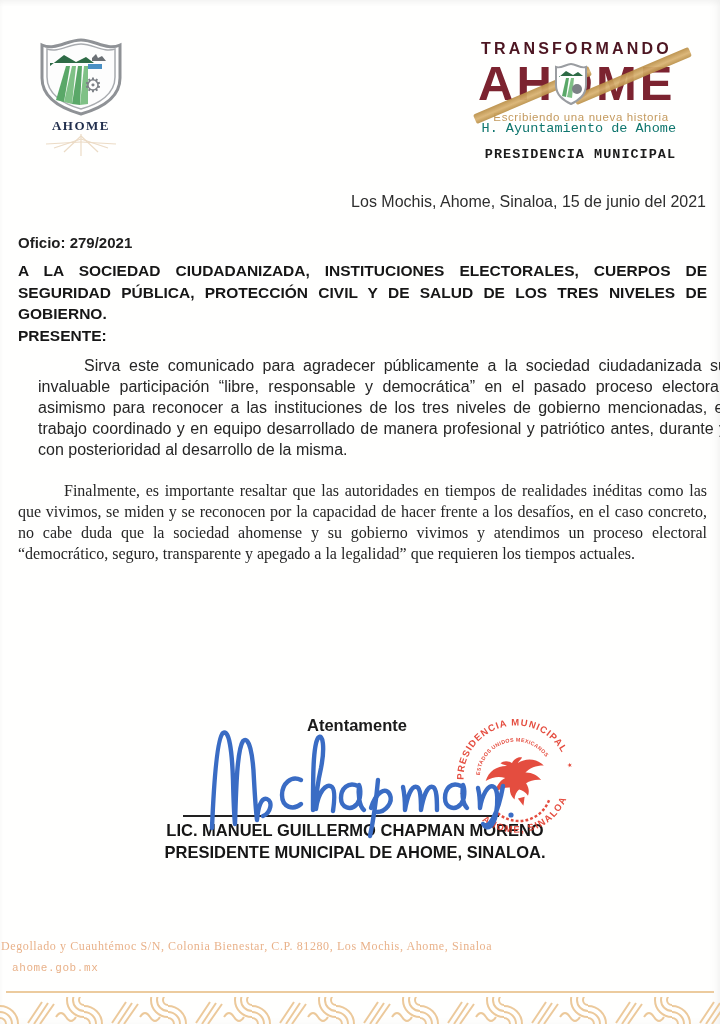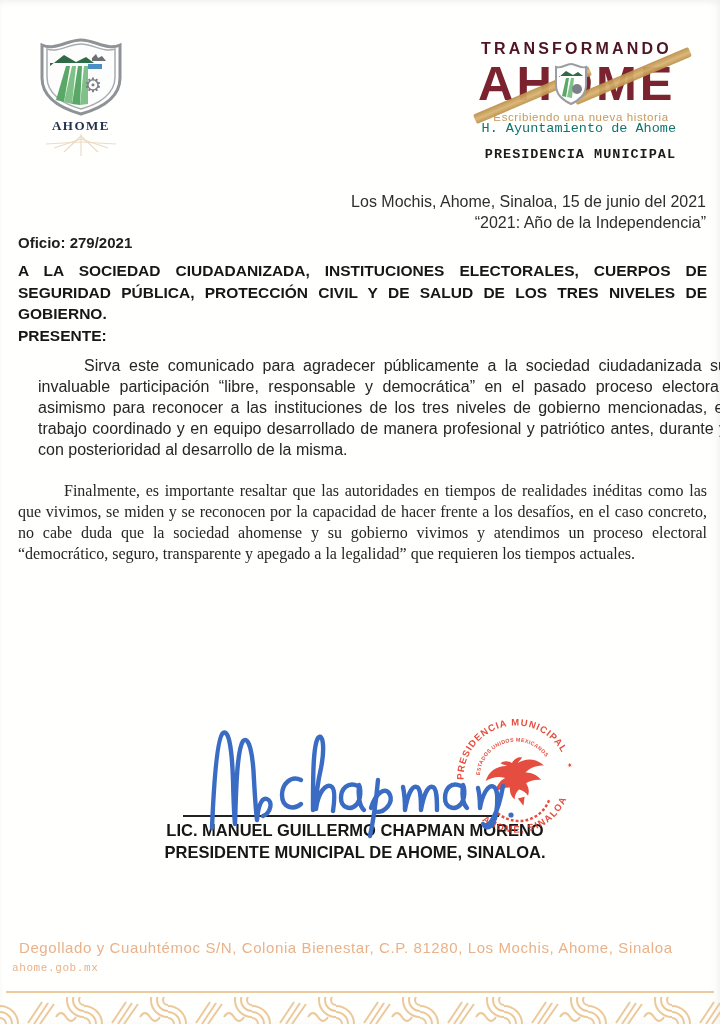--- a/index.html
+++ b/index.html
@@ -40,22 +40,22 @@
   .closing{position:absolute;left:57px;top:716px;width:600px;text-align:center;
     font-size:16.5px;font-weight:bold;color:#1b1b1b;}
   
   .sig-svg{position:absolute;left:198px;top:718px;width:318px;height:122px;z-index:6;pointer-events:none;}
   .seal-svg{position:absolute;left:446px;top:708px;width:140px;height:140px;z-index:5;
     transform:rotate(-15deg);opacity:.9;}
   .sig-line{position:absolute;left:183px;top:815px;width:316px;border-top:2px solid #222;z-index:2;}
   .names{position:absolute;left:60px;top:820px;width:590px;text-align:center;font-weight:bold;
     font-size:16.5px;line-height:21.5px;color:#161616;z-index:3;}
   
-  .foot-address{position:absolute;left:19px;top:939px;font-family:Liberation Sans, sans-serif;
-    font-size:15px;letter-spacing:.6px;color:#e9b28a;}
+  .foot-address{position:absolute;left:1px;top:939px;font-family:Liberation Serif, serif;
+    font-size:12px;letter-spacing:.6px;color:#e9b28a;}
   .foot-web{position:absolute;left:12px;top:962px;font-family:"Liberation Mono",monospace;
     font-size:11px;letter-spacing:.6px;color:#e9b28a;}
   .foot-rule{position:absolute;left:6px;right:6px;top:991px;border-top:2px solid #eccb9e;}
   .band{position:absolute;left:0;top:997px;}
 </style>
 </head>
 <body>
 
 <div class="page">
 
@@ -100,32 +100,32 @@
         <circle cx="23" cy="26" r="5" fill="#7d8187"></circle>
       </svg>
     </div>
     <div class="brand-tagline">Escribiendo una nueva historia</div>
   </div>
   <div class="org-line1">H. Ayuntamiento de Ahome</div>
   <div class="org-line2">PRESIDENCIA MUNICIPAL</div>
 
   <div class="dateblock">
     <div>Los Mochis, Ahome, Sinaloa, 15 de junio del 2021</div>
-    <div>“2021: Año de la Independencia”</div>
   </div>
   <div class="oficio">Oficio: 279/2021</div>
 
   <div class="addr">
     <div>A LA SOCIEDAD CIUDADANIZADA, INSTITUCIONES ELECTORALES, CUERPOS DE SEGURIDAD PÚBLICA, PROTECCIÓN CIVIL Y DE SALUD DE LOS TRES NIVELES DE GOBIERNO.</div>
     <div>PRESENTE:</div>
   </div>
 
   <div class="para p1">Sirva este comunicado para agradecer públicamente a la sociedad ciudadanizada su invaluable participación “libre, responsable y democrática” en el pasado proceso electoral; asimismo para reconocer a las instituciones de los tres niveles de gobierno mencionadas, el trabajo coordinado y en equipo desarrollado de manera profesional y patriótico antes, durante y con posterioridad al desarrollo de la misma.</div>
   <div class="para p2">Finalmente, es importante resaltar que las autoridades en tiempos de realidades inéditas como las que vivimos, se miden y se reconocen por la capacidad de hacer frente a los desafíos, en el caso concreto, no cabe duda que la sociedad ahomense y su gobierno vivimos y atendimos un proceso electoral “democrático, seguro, transparente y apegado a la legalidad” que requieren los tiempos actuales.</div>
 
+  <div class="closing">Atentamente</div>
 
   <svg class="sig-svg" viewBox="0 0 318 122">
     <g stroke="#3a6cc4" stroke-width="4.4" fill="none" stroke-linecap="round" stroke-linejoin="round">
       <path d="M14,110 C16,62 19,20 25,15 C31,11 34,32 35,62 C35.5,82 36,96 37,106 C38,72 39,32 45,23 C51,17 55,36 56,62 C57,80 58,94 59,102 C60,90 63,79 69,81 C75,83 73,95 65,98"></path>
       <path d="M103,62 C93,57 84,66 84,77 C84,89 95,93 103,86"></path>
       <path d="M115,92 C115,60 115,28 120,20 C125,14 127,30 123,50 C120,63 118,80 118,91 C120,75 128,64 134,69 C138,73 136,86 135,93"></path>
       <path d="M160,68 C150,63 143,71 143,80 C143,90 153,93 159,86 C163,81 163,71 161,67 C160,76 161,88 166,92"></path>
       <path d="M180,62 C178,84 175,104 172,118"></path>
       <path d="M173,90 C178,74 188,68 192,77 C195,84 188,94 179,94"></path>
       <path d="M205,69 C207,78 207,86 207,92 C209,80 213,67 219,69 C223,71 223,82 223,92 C225,80 229,67 235,69 C239,71 239,82 239,92"></path>

